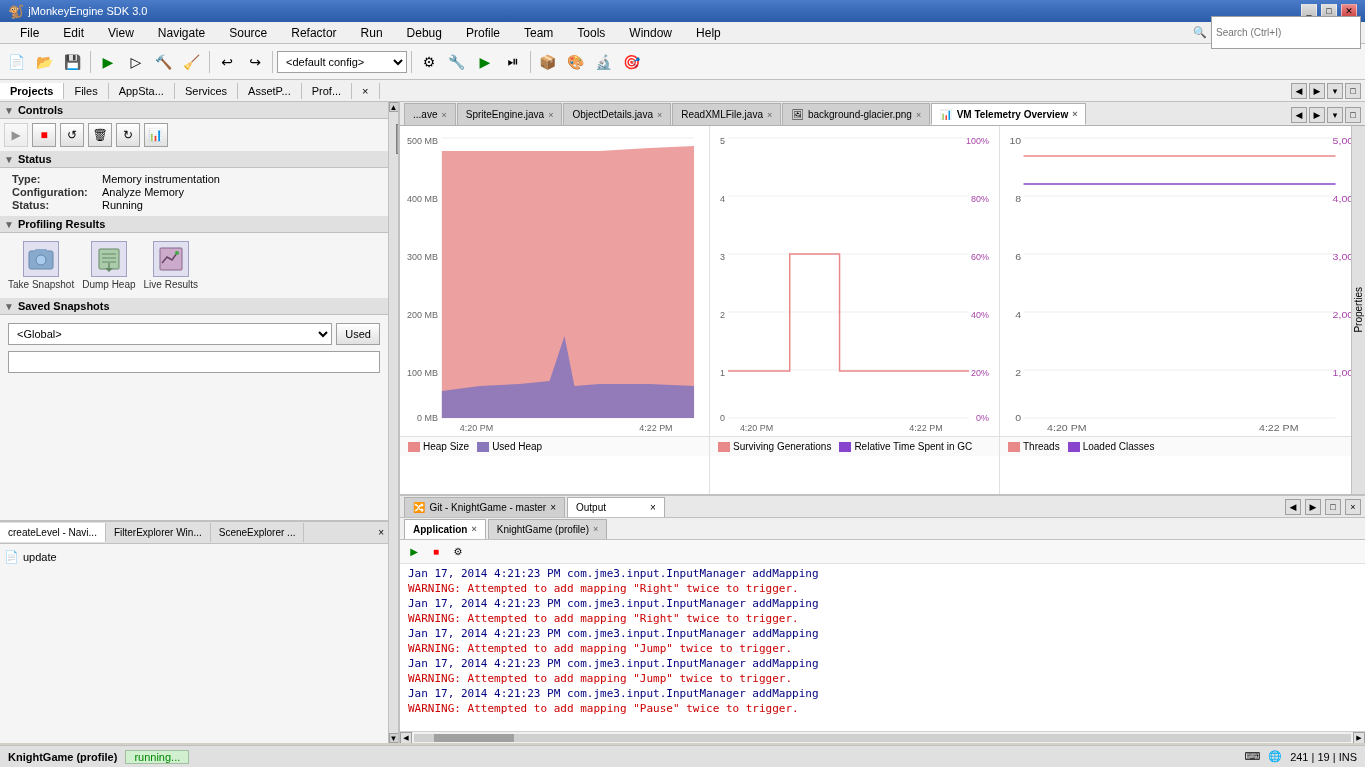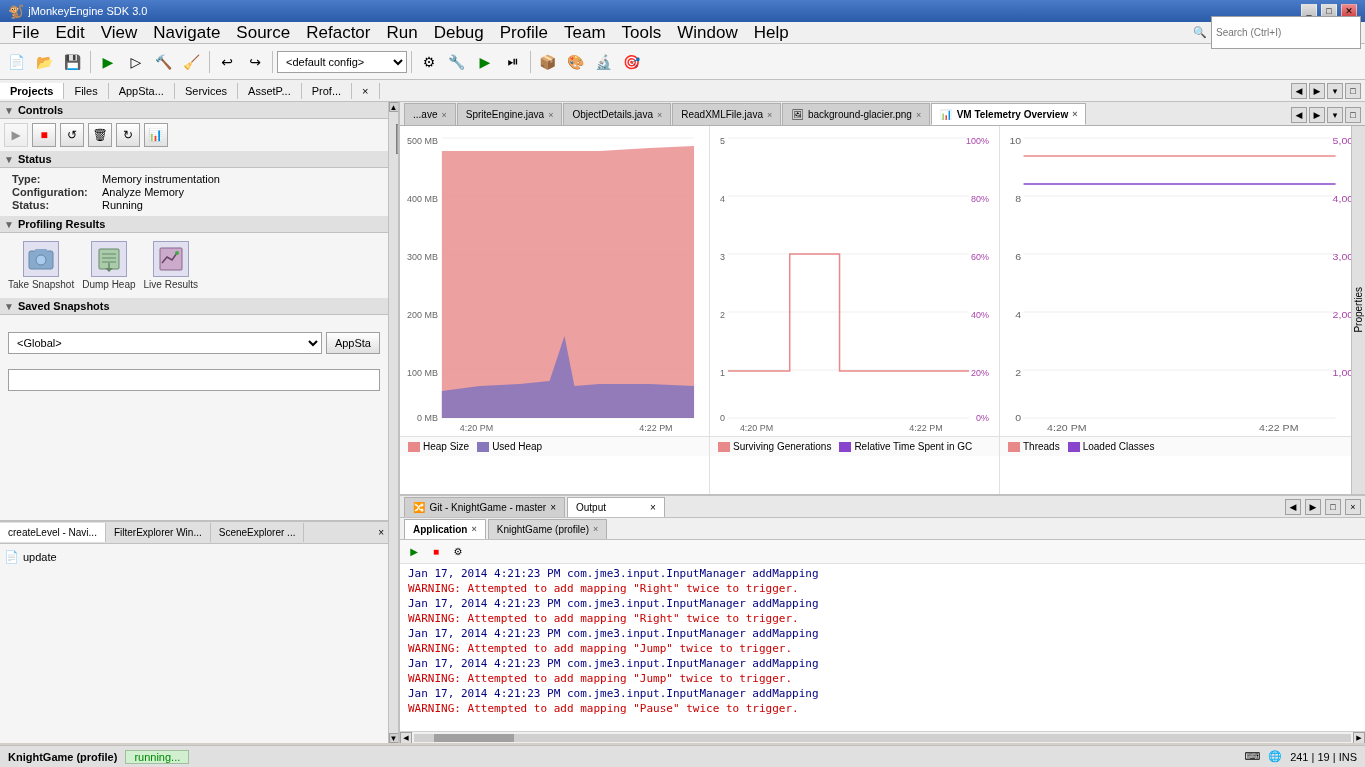--- a/index.html
+++ b/index.html
@@ -7,21 +7,21 @@
     
     
     #title-bar { background: linear-gradient(to bottom, #4a7bc8, #2a5ba8); height: 22px; display: flex; align-items: center; padding: 0 8px; color: white; font-size: 11px; justify-content: space-between; }
     #title-bar .title { display: flex; align-items: center; gap: 4px; }
     #title-bar .controls { display: flex; gap: 4px; }
     #title-bar .win-btn { width: 16px; height: 14px; border: 1px solid rgba(255,255,255,0.5); background: linear-gradient(to bottom, #e0e0e0, #c0c0c0); cursor: pointer; font-size: 9px; display: flex; align-items: center; justify-content: center; color: black; }
     #title-bar .win-btn.close { background: linear-gradient(to bottom, #e88, #c44); }
 
     
     #menu-bar { background: #f0f0f0; height: 22px; display: flex; align-items: center; padding: 0 4px; border-bottom: 1px solid #c0c0c0; }
-    .menu-item { padding: 2px 8px; cursor: pointer; font-size: 17px; color: #000; }
+    .menu-item { padding: 2px 8px; cursor: pointer; font-size: 12px; color: #000; margin-left: 8px; }
 
     
     #toolbar { background: #f5f5f5; height: 36px; display: flex; align-items: center; padding: 0 4px; border-bottom: 1px solid #c0c0c0; gap: 2px; }
     .tb-btn { width: 26px; height: 26px; border: 1px solid transparent; background: transparent; cursor: pointer; display: flex; align-items: center; justify-content: center; font-size: 14px; }
     .tb-sep { width: 1px; height: 22px; background: #c0c0c0; margin: 0 2px; }
     .tb-config { height: 22px; padding: 0 4px; border: 1px solid #a0a0a0; background: white; font-size: 11px; width: 130px; }
     .tab { height: 22px; padding: 0 8px; background: #d0d0d0; border: 1px solid #b0b0b0; border-bottom: none; cursor: pointer; display: flex; align-items: center; gap: 4px; font-size: 10px; margin-right: 1px; white-space: nowrap; }
     .tab.active { background: white; border-bottom: 1px solid white; font-weight: bold; }
     .tab .tab-close { font-size: 9px; color: #666; cursor: pointer; }
     
@@ -51,21 +51,21 @@
     .status-label { width: 90px; font-weight: bold; color: #333; }
     .status-value { color: #000; }
 
     .profiling-results { padding: 4px 8px; }
     .result-icons { display: flex; gap: 8px; padding: 4px 0; }
     .result-icon { display: flex; flex-direction: column; align-items: center; gap: 2px; cursor: pointer; }
     .result-icon-img { width: 36px; height: 36px; background: #e0e0f0; border: 1px solid #a0a0c0; display: flex; align-items: center; justify-content: center; font-size: 18px; }
     .result-icon-label { font-size: 10px; text-align: center; color: #333; }
 
     .saved-snapshots { padding: 4px 8px; }
-    .snapshot-select-row { display: flex; gap: 4px; margin: 13px 0; }
+    .snapshot-select-row { display: flex; gap: 4px; margin: 4px 0; }
     .snapshot-select { flex: 1; height: 22px; border: 1px solid #a0a0a0; background: white; font-size: 11px; padding: 0 4px; }
     .snapshot-btn { padding: 2px 8px; border: 1px solid #a0a0a0; background: linear-gradient(to bottom, #ffffff, #e0e0e0); cursor: pointer; font-size: 11px; }
     .snapshot-input { width: 100%; height: 22px; border: 1px solid #a0a0a0; background: white; font-size: 11px; padding: 0 4px; margin: 2px 0; }
 
     
     #left-bottom { flex: 1; display: flex; flex-direction: column; overflow: hidden; }
     .bottom-panel-tabs { background: #e0e0e0; height: 22px; display: flex; align-items: center; border-bottom: 1px solid #c0c0c0; }
     .bottom-panel-tab { padding: 4px 8px; font-size: 10px; cursor: pointer; border-right: 1px solid #c0c0c0; white-space: nowrap; overflow: hidden; text-overflow: ellipsis; max-width: 110px; }
     .bottom-panel-tab.active { background: white; }
     .panel-control { padding: 0 4px; margin-left: auto; font-size: 10px; cursor: pointer; }
@@ -286,21 +286,21 @@
 
           <div class="section-header">
             <span class="collapse-btn">▼</span>
             <span>Saved Snapshots</span>
           </div>
           <div class="saved-snapshots">
             <div class="snapshot-select-row">
               <select class="snapshot-select">
                 <option>&lt;Global&gt;</option>
               </select>
-              <button class="snapshot-btn">AppSta</button>
+              <button class="snapshot-btn">Used</button>
             </div>
             <input type="text" class="snapshot-input" placeholder="" style="">
           </div>
         </div>
 
         <div id="left-bottom">
           <div class="bottom-panel-tabs">
             <span class="bottom-panel-tab active">createLevel - Navi...</span>
             <span class="bottom-panel-tab">FilterExplorer Win...</span>
             <span class="bottom-panel-tab">SceneExplorer ...</span>

